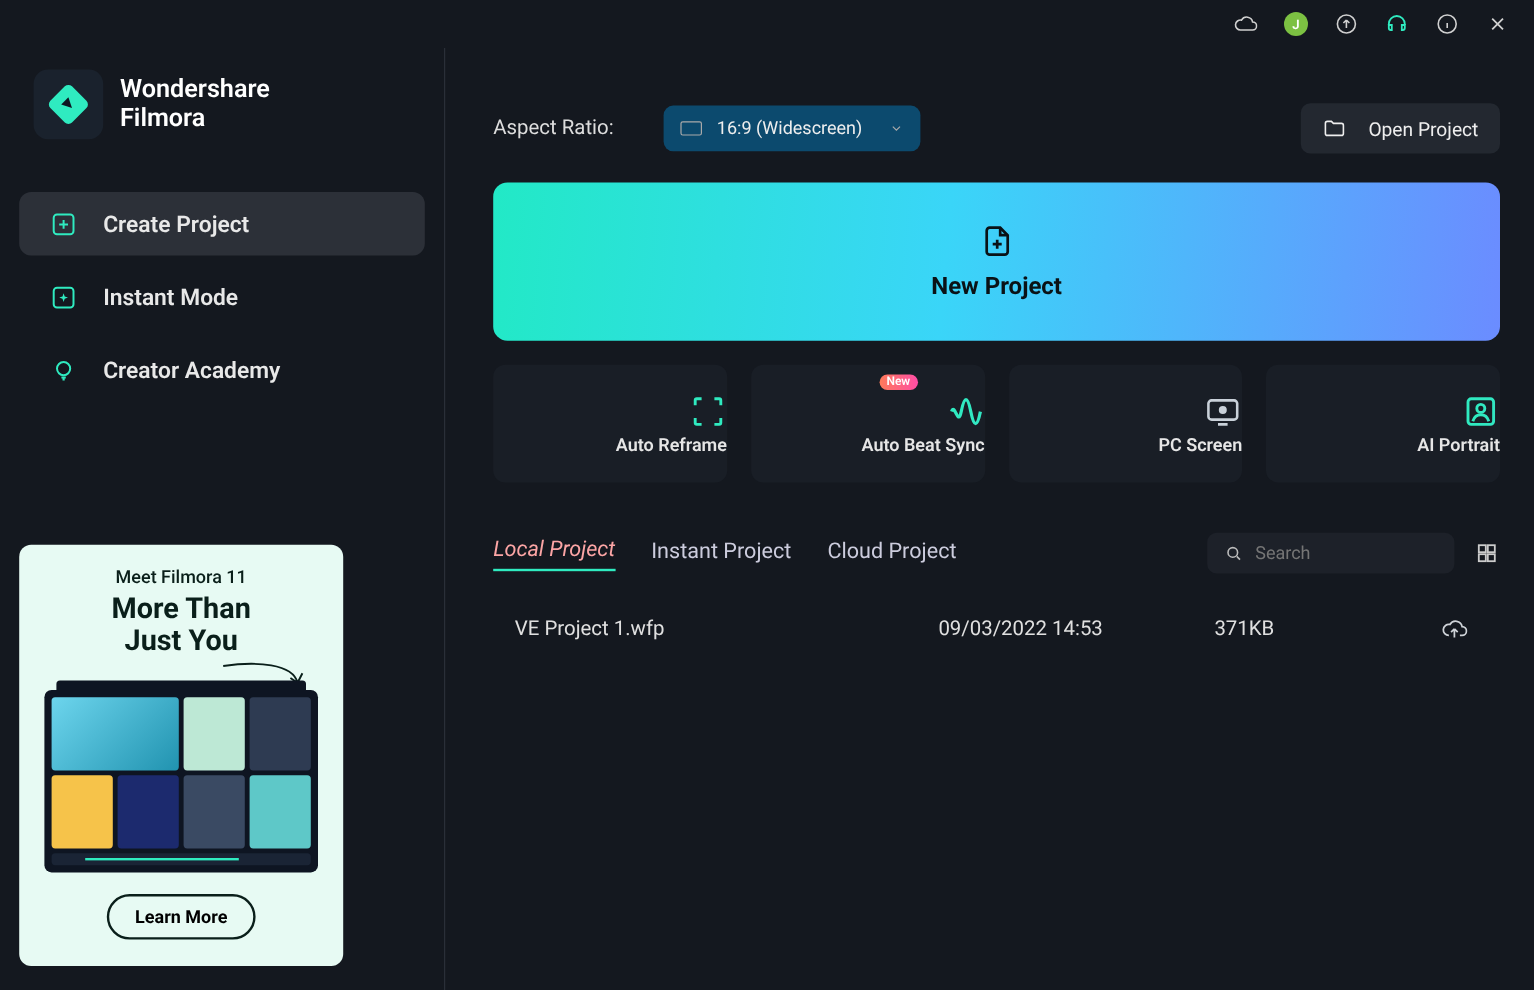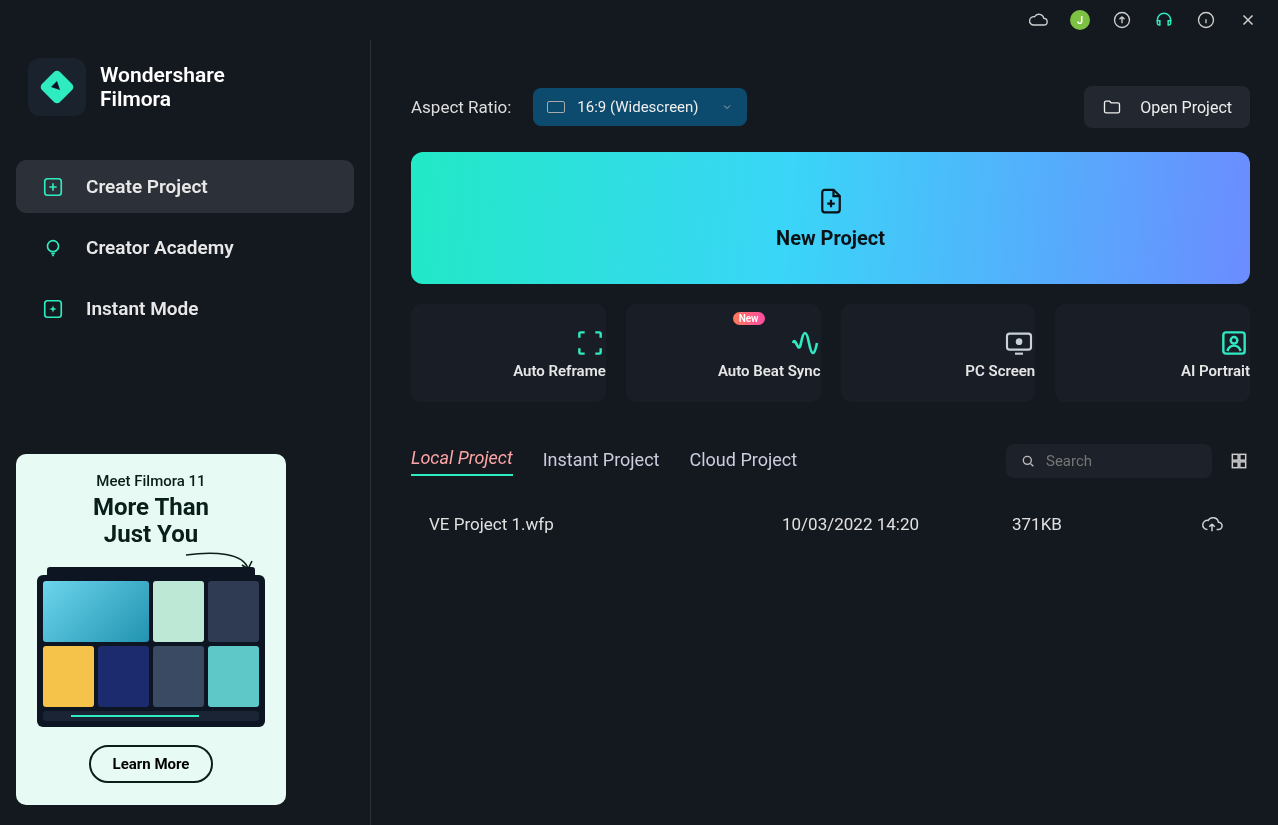--- a/index.html
+++ b/index.html
@@ -25,21 +25,21 @@
 .promo-tiles { width: 228px; height: 152px; background: #0e1522; border-radius: 6px; padding: 6px; display: grid; grid-template-columns: repeat(4, 1fr); grid-template-rows: 1fr 1fr 10px; gap: 4px; position: relative; }
 .promo-tiles::before { content: ""; position: absolute; top: -8px; left: 10px; right: 10px; height: 8px; background: #0e1522; border-radius: 3px 3px 0 0; }
 .tile { border-radius: 3px; }
 .tile.big { grid-column: span 2; grid-row: span 1; }
 .pt-bar { grid-column: 1 / -1; background: #1a2435; border-radius: 3px; position: relative; }
 .pt-bar::after { content: ""; position: absolute; left: 28px; right: 60px; top: 4px; height: 2px; background: #2febc0; }
 .promo-btn { margin-top: 18px; padding: 8px 22px; border: 2px solid #0a1f1a; border-radius: 20px; font-size: 15px; font-weight: 700; background: transparent; cursor: pointer; }
 .main { flex: 1; padding: 16px 28px 20px 40px; display: flex; flex-direction: column; overflow: hidden; }
 .row-top { display: flex; align-items: center; justify-content: space-between; margin: 30px 0 24px; }
 .ar-label { font-size: 17px; color: #ddd; margin-right: 22px; }
-.ar-left { display: flex; align-items: center; }
+.ar-left { display: flex; align-items: center; gap: 20px; }
 .ar-select { display: flex; align-items: center; gap: 12px; background: #0c4a6e; border-radius: 8px; padding: 10px 14px; min-width: 214px; cursor: pointer; font-size: 15px; color: #eee; }
 .ar-select .ar-frame { width: 18px; height: 12px; border: 1.5px solid #aaa; border-radius: 2px; }
 .ar-select .chev { margin-left: auto; color: #aaa; }
 .open-btn { display: flex; align-items: center; gap: 18px; background: #232830; border-radius: 8px; padding: 11px 18px; cursor: pointer; font-size: 16px; color: #eee; }
 .new-project { height: 132px; border-radius: 12px; background: linear-gradient(95deg, #22e9c6 0%, #3ad5f8 45%, #6b8cff 100%); display: flex; flex-direction: column; align-items: center; justify-content: center; gap: 10px; cursor: pointer; }
 .new-project .np-label { color: #0a1216; font-weight: 700; font-size: 20px; }
 .np-icon { color: #0a1216; }
 .cards { display: grid; grid-template-columns: repeat(4, 1fr); gap: 20px; margin-top: 20px; }
 .card { position: relative; background: #191e26; border-radius: 10px; height: 98px; display: flex; flex-direction: column; align-items: flex-end; justify-content: center; gap: 3px; cursor: pointer; font-size: 15px; font-weight: 600; color: #e6e6e6; }
 .card .c-icon { width: 32px; height: 32px; display: flex; align-items: center; justify-content: center; }
@@ -116,34 +116,34 @@
             <svg width="22" height="22" viewBox="0 0 24 24" fill="none" stroke="currentColor" stroke-width="1.8">
                 <rect x="3" y="3" width="18" height="18" rx="3"></rect>
                 <path d="M12 8v8M8 12h8"></path>
               </svg>
           </span>
           <span>Create Project</span>
         </div>
         <div class="nav-item">
           <span class="ni-icon">
             <svg width="22" height="22" viewBox="0 0 24 24" fill="none" stroke="currentColor" stroke-width="1.8">
-                <circle cx="12" cy="10" r="6"></circle>
-                <path d="M10 18h4m-3 2h2"></path>
-              </svg>
-          </span>
-          <span>Creator Academy</span>
+                <rect x="3" y="3" width="18" height="18" rx="3"></rect>
+                <path d="M12 8l1 3 3 1-3 1-1 3-1-3-3-1 3-1z" fill="currentColor" stroke="none"></path>
+              </svg>
+          </span>
+          <span>Instant Mode</span>
         </div>
         <div class="nav-item">
           <span class="ni-icon">
             <svg width="22" height="22" viewBox="0 0 24 24" fill="none" stroke="currentColor" stroke-width="1.8">
-                <rect x="3" y="3" width="18" height="18" rx="3"></rect>
-                <path d="M12 8l1 3 3 1-3 1-1 3-1-3-3-1 3-1z" fill="currentColor" stroke="none"></path>
-              </svg>
-          </span>
-          <span>Instant Mode</span>
+                <circle cx="12" cy="10" r="6"></circle>
+                <path d="M10 18h4m-3 2h2"></path>
+              </svg>
+          </span>
+          <span>Creator Academy</span>
         </div>
       </div>
 
       <div class="promo">
         <div class="promo-sub">Meet Filmora 11</div>
         <div class="promo-head">More Than</div>
         <div class="promo-head">Just You</div>
         <svg class="promo-arrow" width="70" height="22" viewBox="0 0 70 22" fill="none" stroke="#0a1f1a" stroke-width="1.6">
             <path d="M2 4 C 30 0, 60 2, 64 18 M58 14 l6 4 l4 -8"></path>
           </svg>
@@ -271,21 +271,21 @@
                 <rect x="4" y="13" width="7" height="7"></rect>
                 <rect x="13" y="13" width="7" height="7"></rect>
               </svg>
           </div>
         </div>
       </div>
 
       <div class="projects">
         <div class="p-row">
           <span>VE Project 1.wfp</span>
-          <span>10/03/2022 14:20</span>
+          <span>09/03/2022 14:53</span>
           <span>371KB</span>
           <span class="p-upload">
             <svg width="22" height="22" viewBox="0 0 24 24" fill="none" stroke="currentColor" stroke-width="1.6">
                 <path d="M7 18a5 5 0 1 1 .9-9.9A6 6 0 0 1 19 10a4 4 0 0 1 0 8h-2"></path>
                 <path d="M12 20v-8m0 0l-3 3m3-3l3 3"></path>
               </svg>
           </span>
         </div>
       </div>
     </div>

